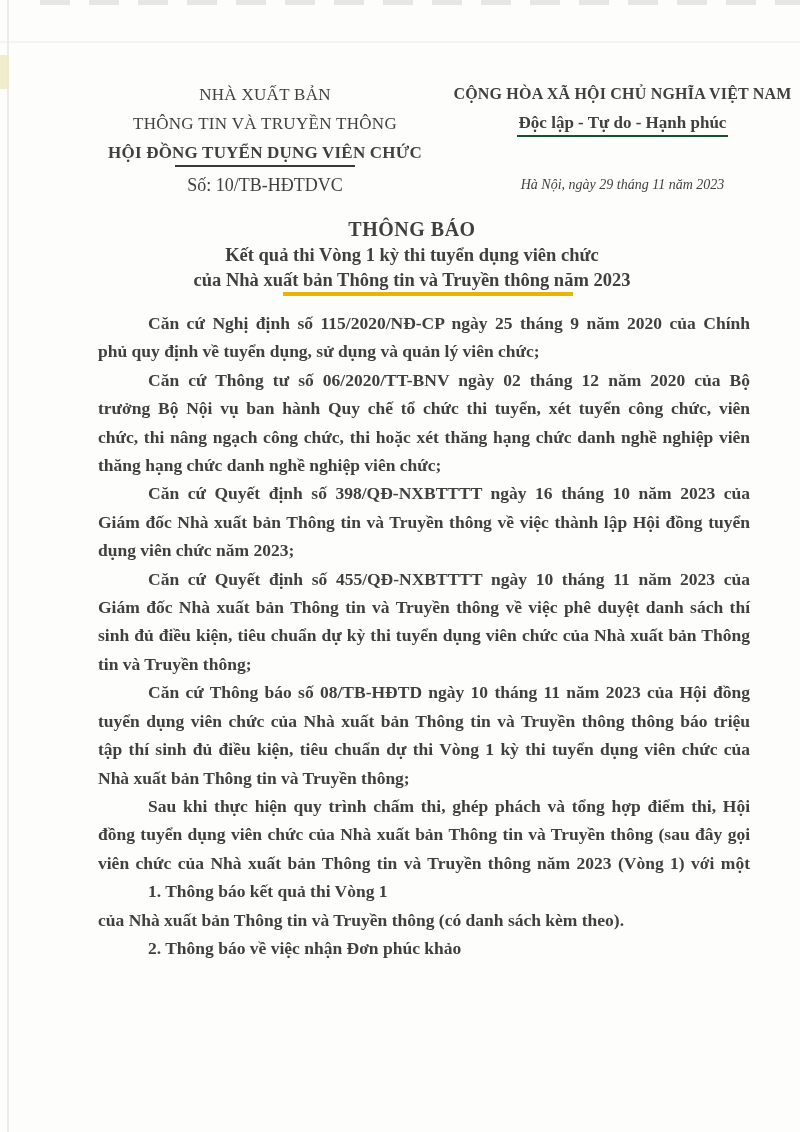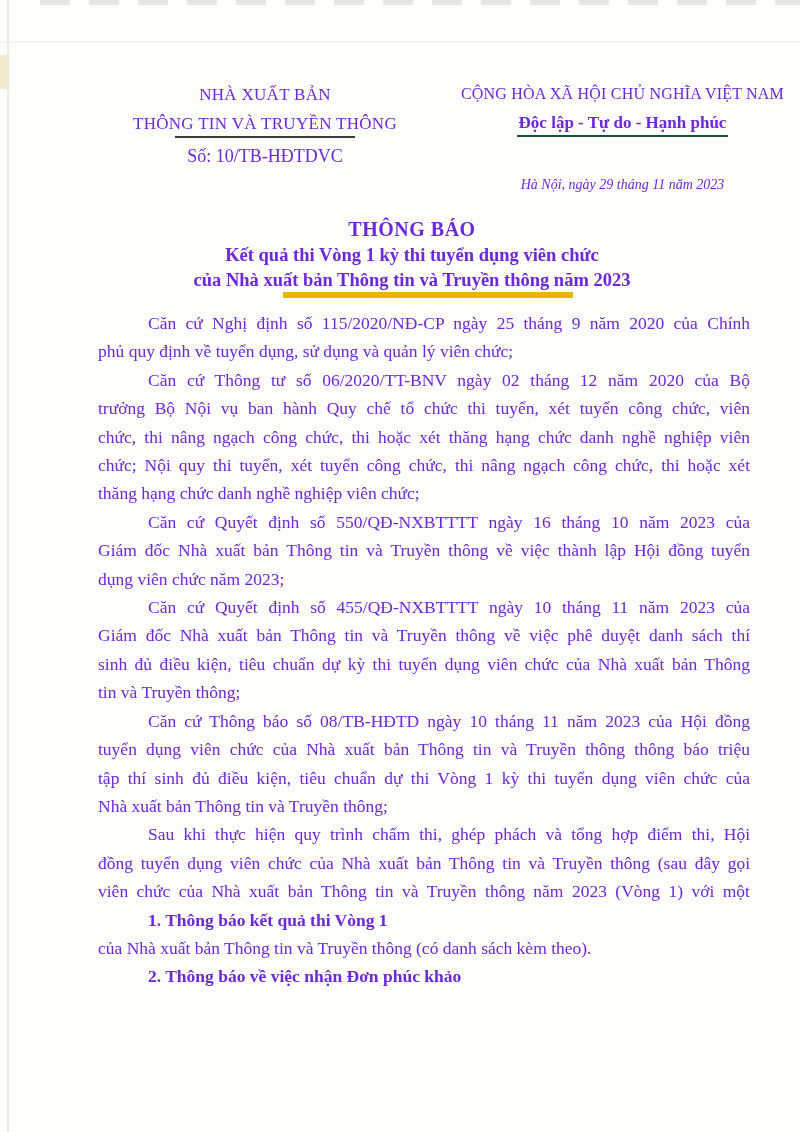--- a/index.html
+++ b/index.html
@@ -1,71 +1,72 @@
 <!DOCTYPE html>
 <html><head>
 <meta charset="utf-8">
 <style>
   html,body{margin:0;padding:0;background:#ffffff;}
   .page{
     position:relative;width:800px;height:1132px;overflow:hidden;
     background:#fdfdfc;
     font-family:"Liberation Serif","DejaVu Serif",serif;
-    color:#6d28d9;
+    color:#404040;
   }
   
   .artifact-top-dashes{
     position:absolute;top:0;left:40px;right:0;height:5px;
     background:repeating-linear-gradient(90deg,#e6e6e4 0 30px,transparent 30px 49px);
   }
   .artifact-streak{position:absolute;top:41px;left:0;right:0;height:2px;background:#f4f4f2;}
   .artifact-left-line{position:absolute;top:0;bottom:0;left:7px;width:2px;background:#edebe7;}
   .artifact-yellow-mark{position:absolute;left:0;top:55px;width:9px;height:34px;background:#efe9c5;opacity:.85;}
 
   
   .hdr-left{position:absolute;left:90px;top:84px;width:350px;text-align:center;}
   .hdr-right{position:absolute;left:450px;top:84px;width:345px;text-align:center;}
   .org-line{font-size:17px;line-height:21px;letter-spacing:.3px;}
   .org-line + .org-line{margin-top:8px;}
   .council{font-size:17px;line-height:21px;font-weight:bold;margin-top:8px;letter-spacing:.2px;}
   .council-rule{width:180px;height:2px;background:#3a3a3a;margin:2px auto 0;}
   .doc-number{font-size:18px;line-height:22px;margin-top:7px;}
-  .country{font-size:16px;line-height:20px;font-weight:normal;letter-spacing:.2px;}
+  .country{font-size:16px;line-height:20px;font-weight:bold;letter-spacing:.2px;}
   .motto-wrap{margin-top:8px;}
   .motto{display:inline-block;font-size:17px;line-height:21px;font-weight:bold;
          border-bottom:2px solid #14532d;padding:0 2px 2px;}
   .place-date{font-size:14px;line-height:24px;font-style:italic;margin-top:36px;}
 
   
   .title-block{position:absolute;left:12px;top:216px;width:100%;text-align:center;font-weight:bold;}
   .title-main{font-size:20px;line-height:26px;letter-spacing:.5px;}
   .title-sub{font-size:18.5px;line-height:26px;}
   .title-sub2{font-size:18.5px;line-height:25px;}
-  .u-part{border-bottom:6px solid #eab308;padding-bottom:2px;}
+  .u-part{border-bottom:4px solid #eab308;padding-bottom:2px;}
 
   
   .doc-body{position:absolute;left:98px;top:309px;width:652px;font-size:17.5px;}
-  .bl{line-height:28.4px;text-align:justify;text-align-last:justify;white-space:normal;}
+  .bl{line-height:28.4px;text-align:justify;text-align-last:justify;white-space:normal;font-weight:bold;}
   .bl.last{text-align-last:left;}
   .bl.ind{text-indent:50px;}
   .bl.h{font-weight:bold;text-align-last:left;}
 </style>
 </head>
 <body>
 
 <div class="page">
 
   <div class="artifact-top-dashes"></div>
   <div class="artifact-streak"></div>
   <div class="artifact-left-line"></div>
   <div class="artifact-yellow-mark"></div>
 
   <div class="hdr-left">
     <div class="org-line">NHÀ XUẤT BẢN</div>
     <div class="org-line">THÔNG TIN VÀ TRUYỀN THÔNG</div>
+    <div class="council">HỘI ĐỒNG TUYỂN DỤNG VIÊN CHỨC</div>
     <div class="council-rule"></div>
     <div class="doc-number">Số: 10/TB-HĐTDVC</div>
   </div>
 
   <div class="hdr-right">
     <div class="country">CỘNG HÒA XÃ HỘI CHỦ NGHĨA VIỆT NAM</div>
     <div class="motto-wrap">
       <span class="motto">Độc lập - Tự do - Hạnh phúc</span>
     </div>
     <div class="place-date">Hà Nội, ngày 29 tháng 11 năm 2023</div>
@@ -76,23 +77,22 @@
     <div class="title-sub">Kết quả thi Vòng 1 kỳ thi tuyển dụng viên chức</div>
     <div class="title-sub2"><span>của Nhà xu</span><span class="u-part">ất bản Thông tin và Truyền thông nă</span><span>m 2023</span></div>
   </div>
 
   <div class="doc-body" id="doc-body">
       <div class="bl ind">Căn cứ Nghị định số 115/2020/NĐ-CP ngày 25 tháng 9 năm 2020 của Chính</div>
       <div class="bl last">phủ quy định về tuyển dụng, sử dụng và quản lý viên chức;</div>
       <div class="bl ind">Căn cứ Thông tư số 06/2020/TT-BNV ngày 02 tháng 12 năm 2020 của Bộ</div>
       <div class="bl">trưởng Bộ Nội vụ ban hành Quy chế tổ chức thi tuyển, xét tuyển công chức, viên</div>
       <div class="bl">chức, thi nâng ngạch công chức, thi hoặc xét thăng hạng chức danh nghề nghiệp viên</div>
-      <div class="bl">chức; Nội quy thi tuyển, xét tuyển công chức, thi nâng ngạch công chức, thi hoặc xét</div>
       <div class="bl last">thăng hạng chức danh nghề nghiệp viên chức;</div>
-      <div class="bl ind">Căn cứ Quyết định số 550/QĐ-NXBTTTT ngày 16 tháng 10 năm 2023 của</div>
+      <div class="bl ind">Căn cứ Quyết định số 398/QĐ-NXBTTTT ngày 16 tháng 10 năm 2023 của</div>
       <div class="bl">Giám đốc Nhà xuất bản Thông tin và Truyền thông về việc thành lập Hội đồng tuyển</div>
       <div class="bl last">dụng viên chức năm 2023;</div>
       <div class="bl ind">Căn cứ Quyết định số 455/QĐ-NXBTTTT ngày 10 tháng 11 năm 2023 của</div>
       <div class="bl">Giám đốc Nhà xuất bản Thông tin và Truyền thông về việc phê duyệt danh sách thí</div>
       <div class="bl">sinh đủ điều kiện, tiêu chuẩn dự kỳ thi tuyển dụng viên chức của Nhà xuất bản Thông</div>
       <div class="bl last">tin và Truyền thông;</div>
       <div class="bl ind">Căn cứ Thông báo số 08/TB-HĐTD ngày 10 tháng 11 năm 2023 của Hội đồng</div>
       <div class="bl">tuyển dụng viên chức của Nhà xuất bản Thông tin và Truyền thông thông báo triệu</div>
       <div class="bl">tập thí sinh đủ điều kiện, tiêu chuẩn dự thi Vòng 1 kỳ thi tuyển dụng viên chức của</div>
       <div class="bl last">Nhà xuất bản Thông tin và Truyền thông;</div>

